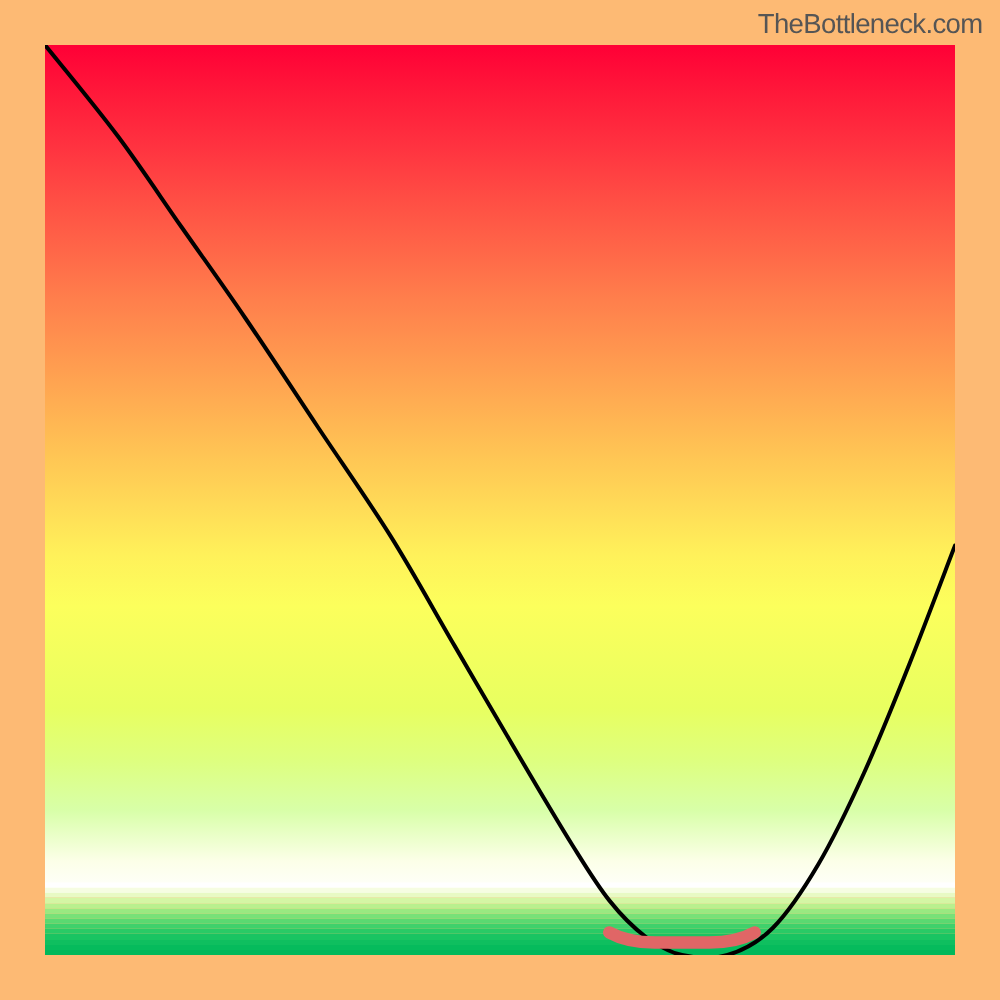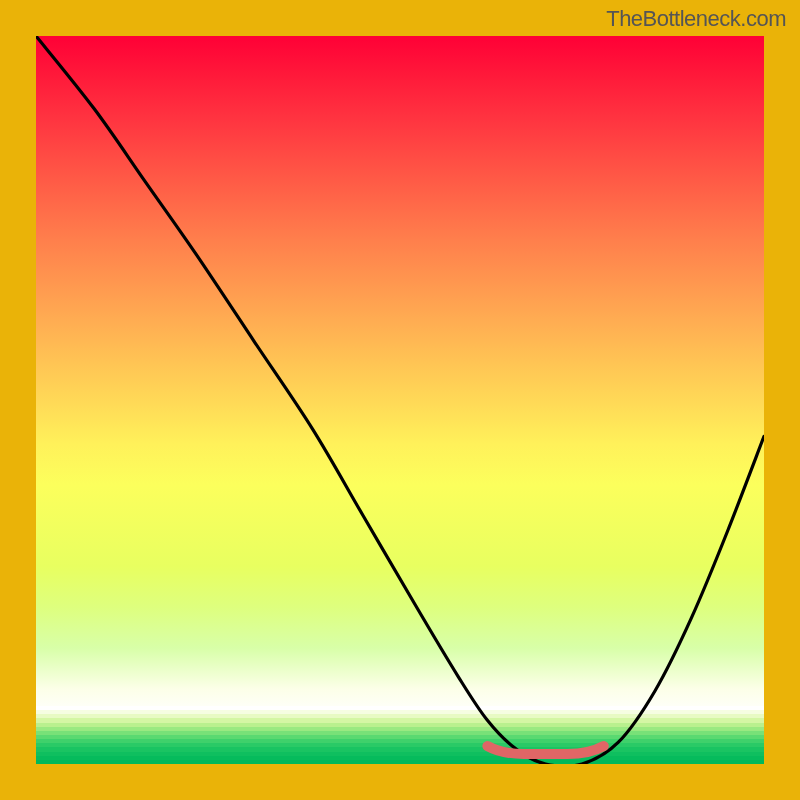--- a/index.html
+++ b/index.html
@@ -7,21 +7,21 @@
     padding: 0;
     width: 800px;
     height: 800px;
     background: #000;
     font-family: Arial, Helvetica, sans-serif;
   }
   .container {
     position: relative;
     width: 800px;
     height: 800px;
-    background: #eab308;
+    background: #fdba74;
     text-align: center;
   }
   .watermark {
     position: absolute;
     top: 6px;
     right: 14px;
     color: #555;
     font-size: 22px;
     font-weight: normal;
     letter-spacing: -0.5px;

